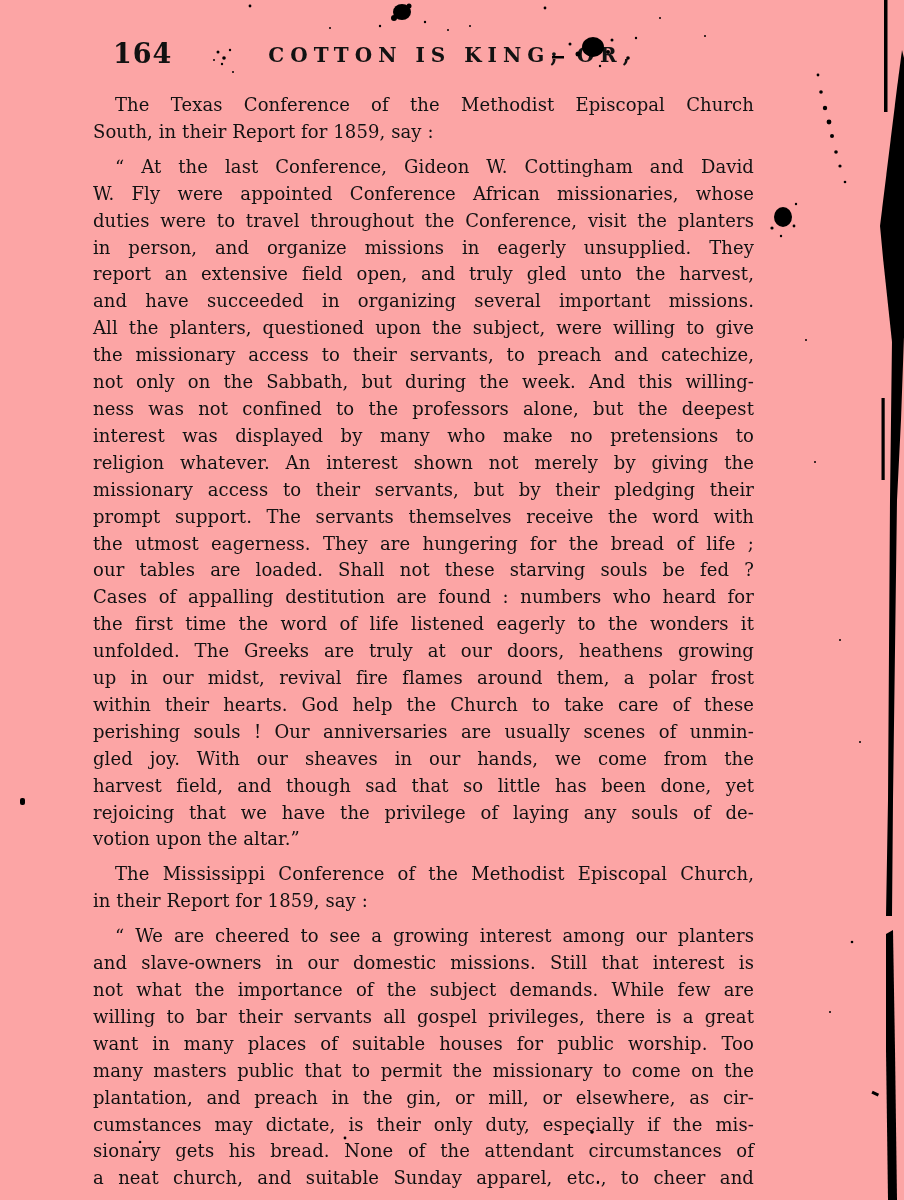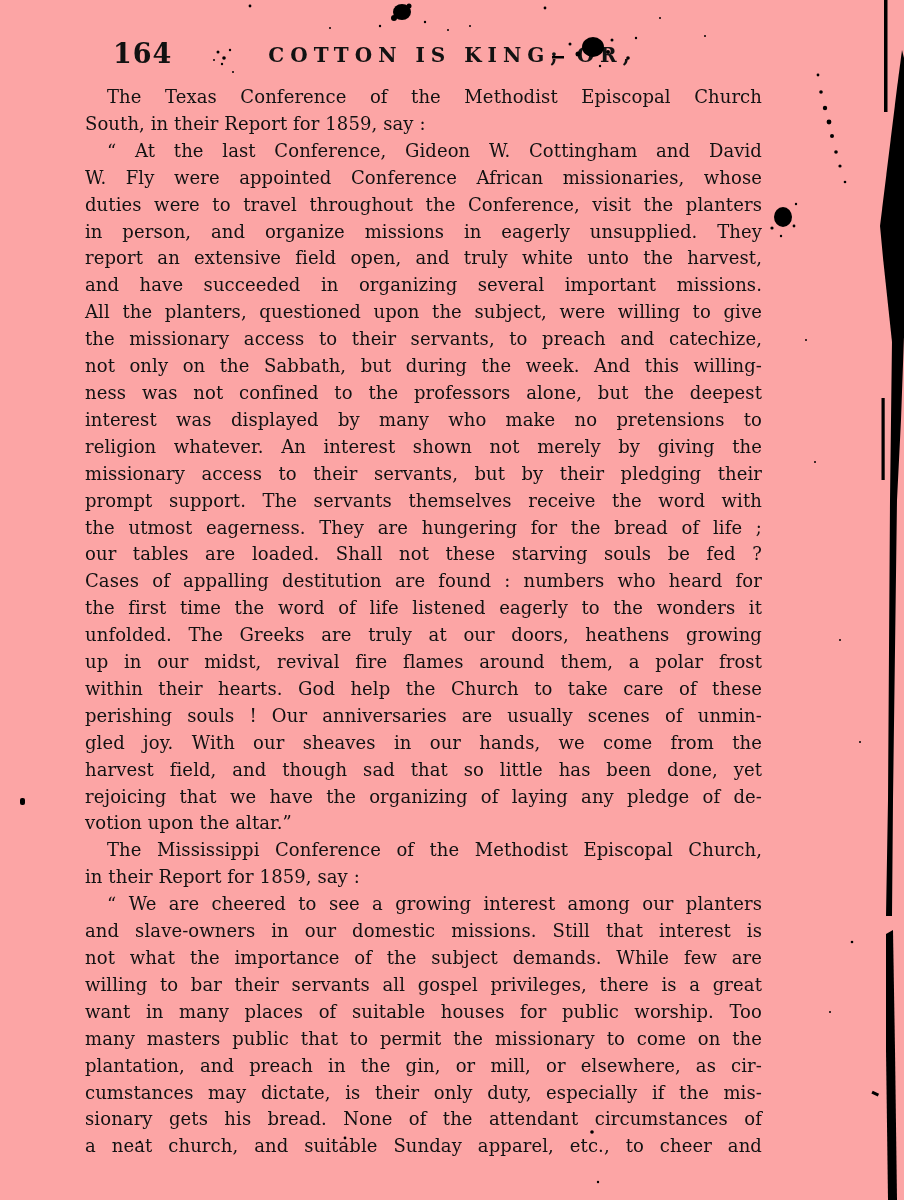--- a/index.html
+++ b/index.html
@@ -46,21 +46,21 @@
   }
   .page-body {
     position: absolute;
     top: 84px;
     left: 85px;
     width: 677px;
     font-size: 18px;
     line-height: 26.9px;
     letter-spacing: 0.1px;
   }
-  .paragraph { margin: 0; }
+  .paragraph { margin: 8px; }
   .line {
     text-align: justify;
     text-align-last: justify;
     white-space: normal;
   }
   .line.first { text-indent: 22px; }
   .line.last { text-align-last: left; }
   .italic { }
   .artifact-layer {
     position: absolute;
@@ -84,41 +84,41 @@
   <div class="page-body">
       <div class="paragraph">
         <div class="line first">The Texas Conference of the Methodist Episcopal Church</div>
         <div class="line last">South, in their Report for 1859, say :</div>
       </div>
       <div class="paragraph">
         <div class="line first">“ At the last Conference, Gideon W. Cottingham and David</div>
         <div class="line">W. Fly were appointed Conference African missionaries, whose</div>
         <div class="line">duties were to travel throughout the Conference, visit the planters</div>
         <div class="line">in person, and organize missions in eagerly unsupplied.  They</div>
-        <div class="line">report an extensive field open, and truly white unto the harvest,</div>
+        <div class="line">report an extensive field open, and truly gled unto the harvest,</div>
         <div class="line">and have succeeded in organizing several important missions.</div>
         <div class="line">All the planters, questioned upon the subject, were willing to give</div>
         <div class="line">the missionary access to their servants, to preach and catechize,</div>
         <div class="line">not only on the Sabbath, but during the week.  And this willing-</div>
         <div class="line">ness was not confined to the professors alone, but the deepest</div>
         <div class="line">interest was displayed by many who make no pretensions to</div>
         <div class="line">religion whatever.  An interest shown not merely by giving the</div>
         <div class="line">missionary access to their servants, but by their pledging their</div>
         <div class="line">prompt support.  The servants themselves receive the word with</div>
         <div class="line">the utmost eagerness.  They are hungering for the bread of life ;</div>
         <div class="line">our tables are loaded.  Shall not these starving souls be fed ?</div>
         <div class="line">Cases of appalling destitution are found : numbers who heard for</div>
         <div class="line">the first time the word of life listened eagerly to the wonders it</div>
         <div class="line">unfolded.  The Greeks are truly at our doors, heathens growing</div>
         <div class="line">up in our midst, revival fire flames around them, a polar frost</div>
         <div class="line">within their hearts.  God help the Church to take care of these</div>
         <div class="line">perishing souls !  Our anniversaries are usually scenes of unmin-</div>
         <div class="line">gled joy.  With our sheaves in our hands, we come from the</div>
         <div class="line">harvest field, and though sad that so little has been done, yet</div>
-        <div class="line">rejoicing that we have the organizing of laying any pledge of de-</div>
+        <div class="line">rejoicing that we have the privilege of laying any souls of de-</div>
         <div class="line last">votion upon the altar.”</div>
       </div>
       <div class="paragraph">
         <div class="line first">The Mississippi Conference of the Methodist Episcopal Church,</div>
         <div class="line last">in their Report for 1859, say :</div>
       </div>
       <div class="paragraph">
         <div class="line first">“ We are cheered to see a growing interest among our planters</div>
         <div class="line"><span>and slave-owners in our </span><span class="italic">domestic missions.</span><span>  Still that interest is</span></div>
         <div class="line">not what the importance of the subject demands.  While few are</div>

